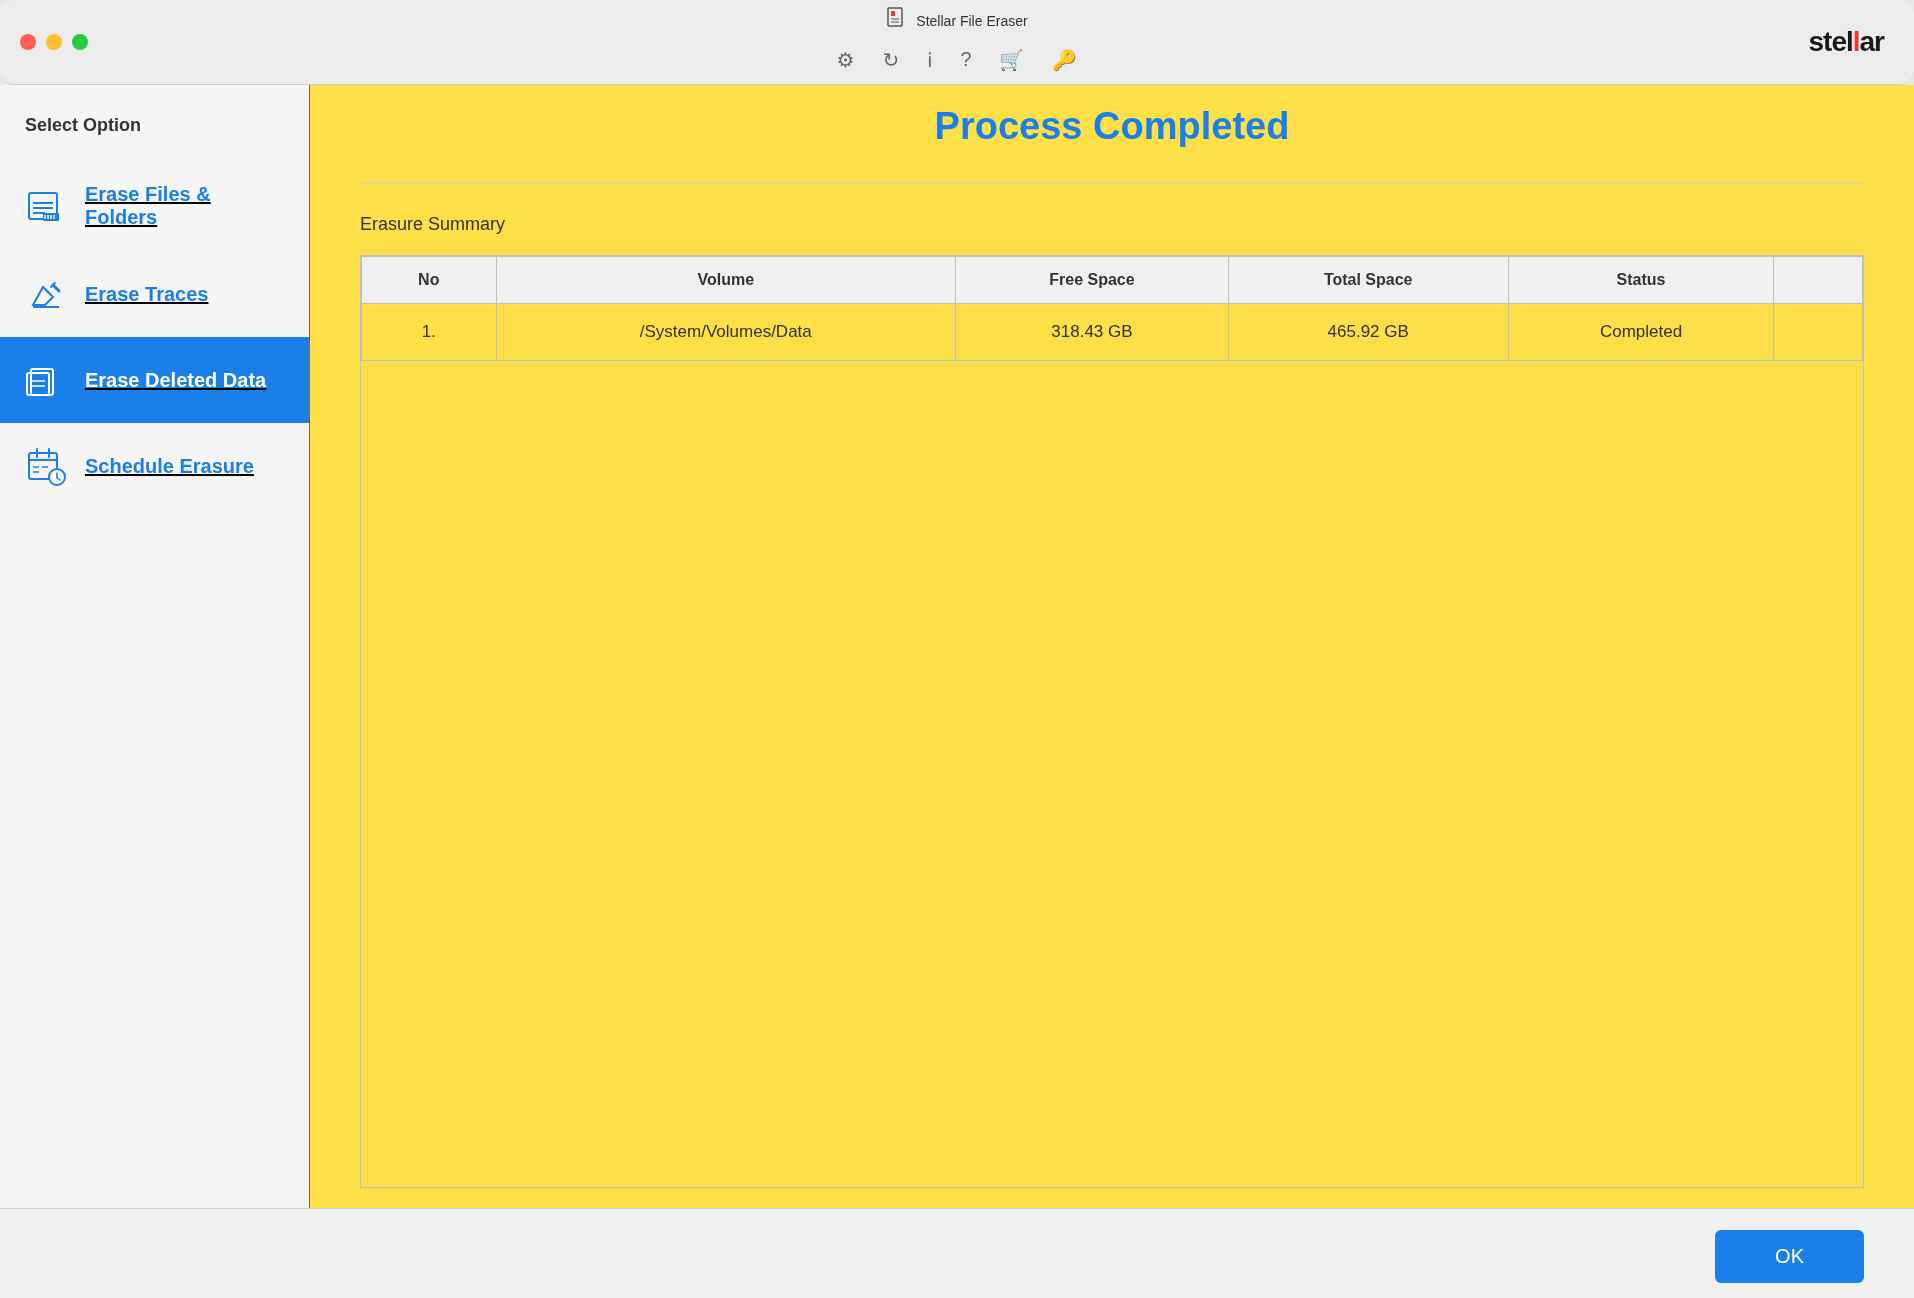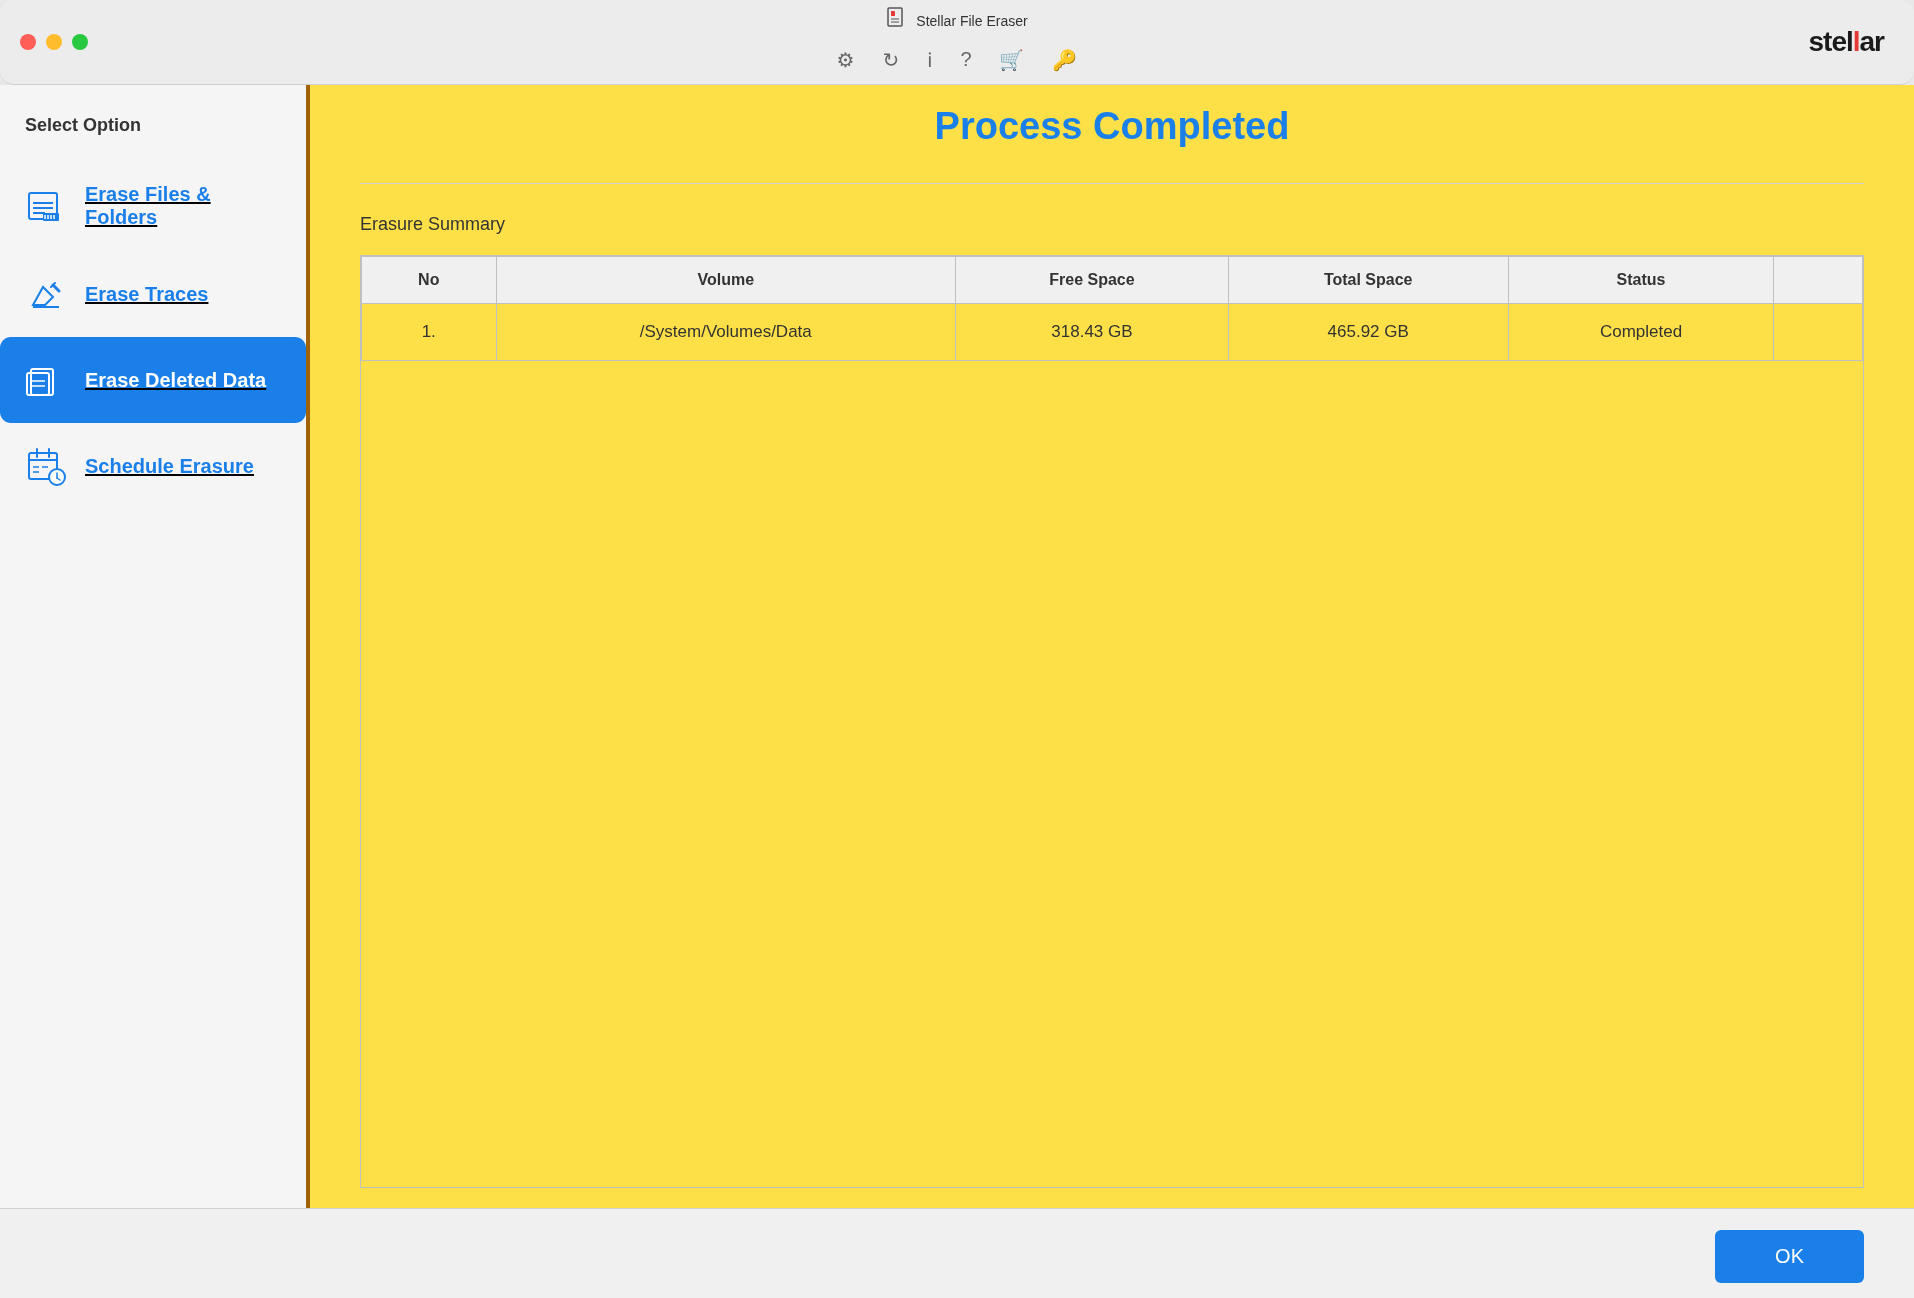--- a/index.html
+++ b/index.html
@@ -96,21 +96,21 @@
     .main-content {
       display: flex;
       flex: 1;
       overflow: hidden;
     }
 
     
     .sidebar {
       width: 310px;
       background: #f5f5f5;
-      border-right: 4px solid #a16207;
+      border-right: 1px solid #a16207;
       display: flex;
       flex-direction: column;
       padding-top: 20px;
       flex-shrink: 0;
     }
 
     .sidebar-label {
       font-size: 18px;
       font-weight: 600;
       color: #333;
@@ -121,21 +121,20 @@
       display: flex;
       align-items: center;
       padding: 22px 25px;
       cursor: pointer;
       gap: 18px;
       text-decoration: underline;
     }
 
     .sidebar-item.active {
       background: #1a7fe8;
-      border-radius: 11px;
     }
 
     .sidebar-item.active .sidebar-item-label {
       color: #fff;
       font-weight: 700;
     }
 
     .sidebar-item-label {
       font-size: 20px;
       font-weight: 600;

